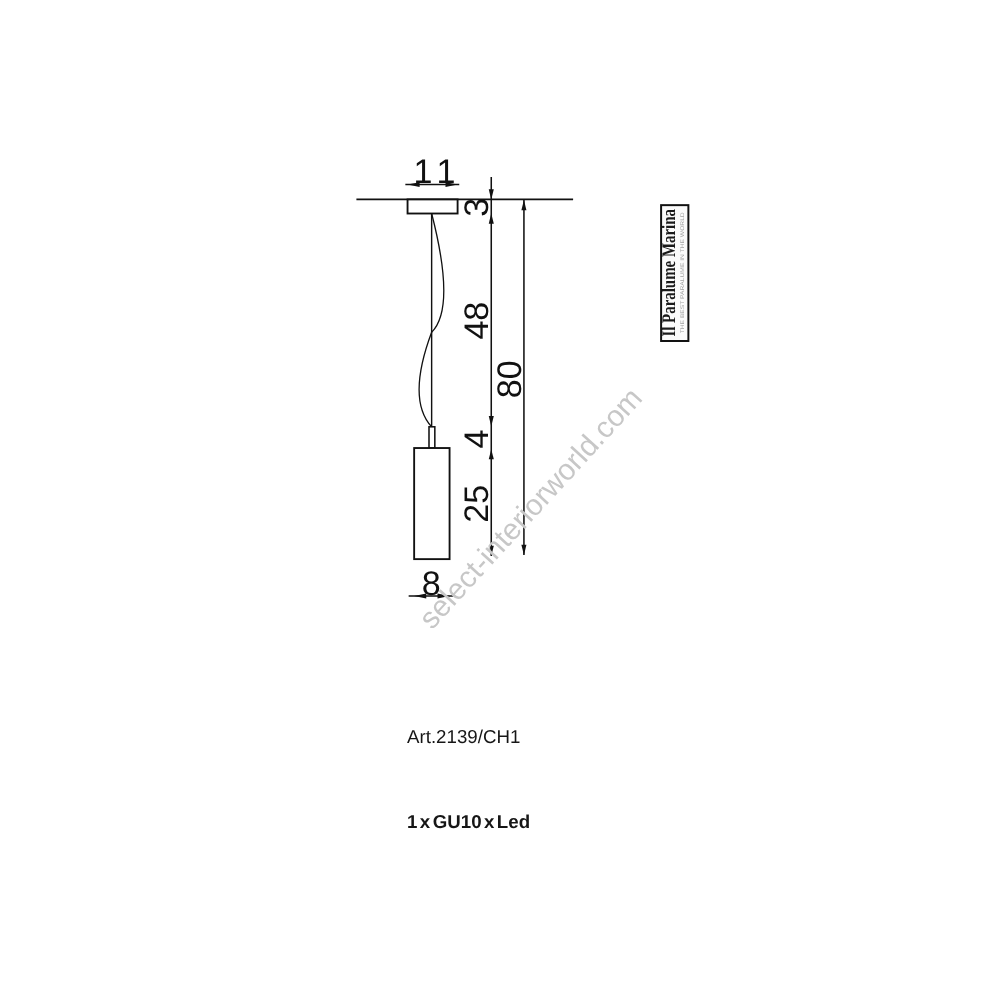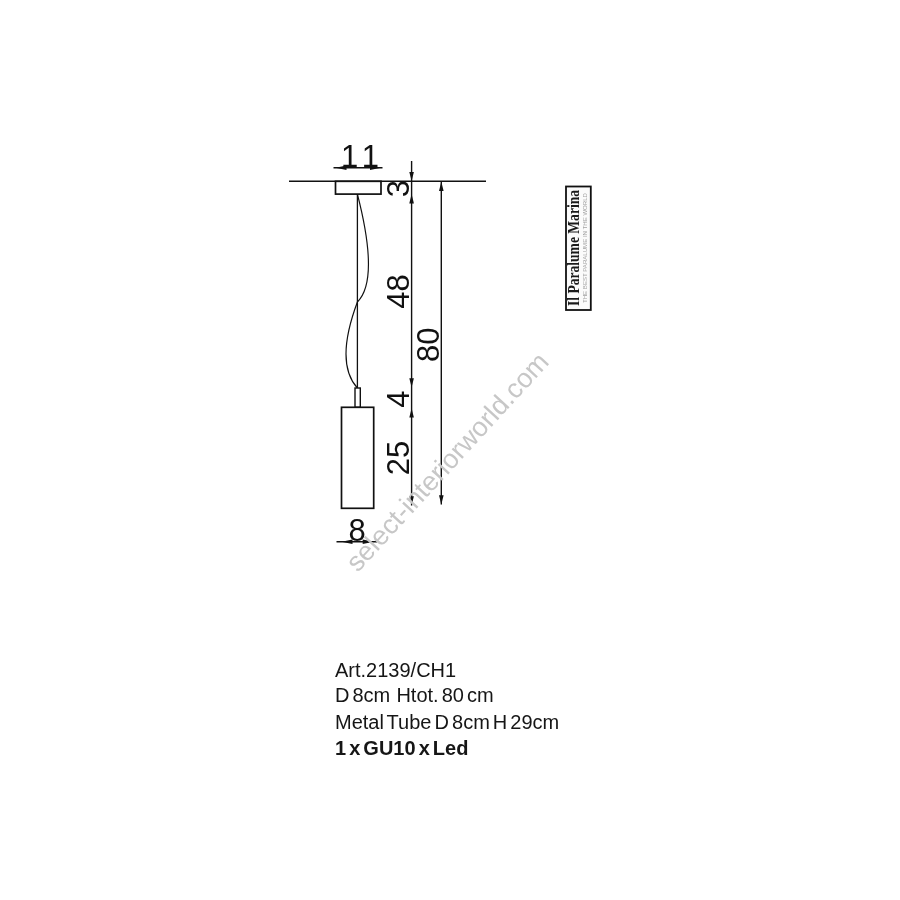--- a/index.html
+++ b/index.html
@@ -1,20 +1,20 @@
 <!DOCTYPE html>
 <html><head>
 <meta charset="utf-8">
 <style>
   html,body{margin:0;padding:0;background:#ffffff;-webkit-font-smoothing:antialiased;}
   *{-webkit-font-smoothing:antialiased;}
   #page{position:relative;width:764px;height:900px;background:#ffffff;overflow:hidden;
-        font-family:"Liberation Sans", sans-serif;}
+        font-family:"Liberation Sans", sans-serif;margin-left:35px;}
   .dimtxt{font-family:"Liberation Sans", sans-serif;font-size:31px;fill:#111;}
-  .prodline{position:absolute;left:335px;color:#161616;font-size:20px;line-height:24px;white-space:pre;word-spacing:-2.5px;}
+  .prodline{position:absolute;left:335px;color:#161616;font-size:17px;line-height:24px;white-space:pre;word-spacing:-2.5px;}
 </style>
 </head>
 <body>
 <div id="page">
 <svg width="900" height="900" viewBox="0 0 900 900" style="position:absolute;left:0;top:0">
 
   <line x1="289" y1="181.3" x2="486" y2="181.3" stroke="#111" stroke-width="1.6"></line>
 
   <rect x="335.5" y="181.3" width="45.5" height="12.8" fill="#fff" stroke="#111" stroke-width="1.7"></rect>
 
@@ -68,18 +68,16 @@
 
   <g>
     <rect x="566" y="186.5" width="24.8" height="123.5" fill="#fbfbfb" stroke="#111" stroke-width="1.8"></rect>
     <text transform="translate(579,248) rotate(-90)" text-anchor="middle" font-family="Liberation Serif, serif" font-weight="bold" font-size="17.5" fill="#1a1a1a" textLength="116" lengthAdjust="spacingAndGlyphs">Il Paralume Marina</text>
     <text transform="translate(586.5,248) rotate(-90)" text-anchor="middle" font-family="Liberation Sans, sans-serif" font-size="4.9" fill="#a3a3a3" textLength="110" lengthAdjust="spacingAndGlyphs">THE BEST PARALUME IN THE WORLD</text>
   </g>
 </svg>
 
 <div class="prodline" style="top:658px;">Art.2139/CH1</div>
 
-<div class="prodline" style="top:683px;">D 8cm  Htot. 80 cm</div>
 
-<div class="prodline" style="top:710px;">Metal Tube D 8cm H 29cm</div>
 
 <div class="prodline" style="top:736px;font-weight:bold;">1 x GU10 x Led</div>
 </div>
 
 </body></html>

